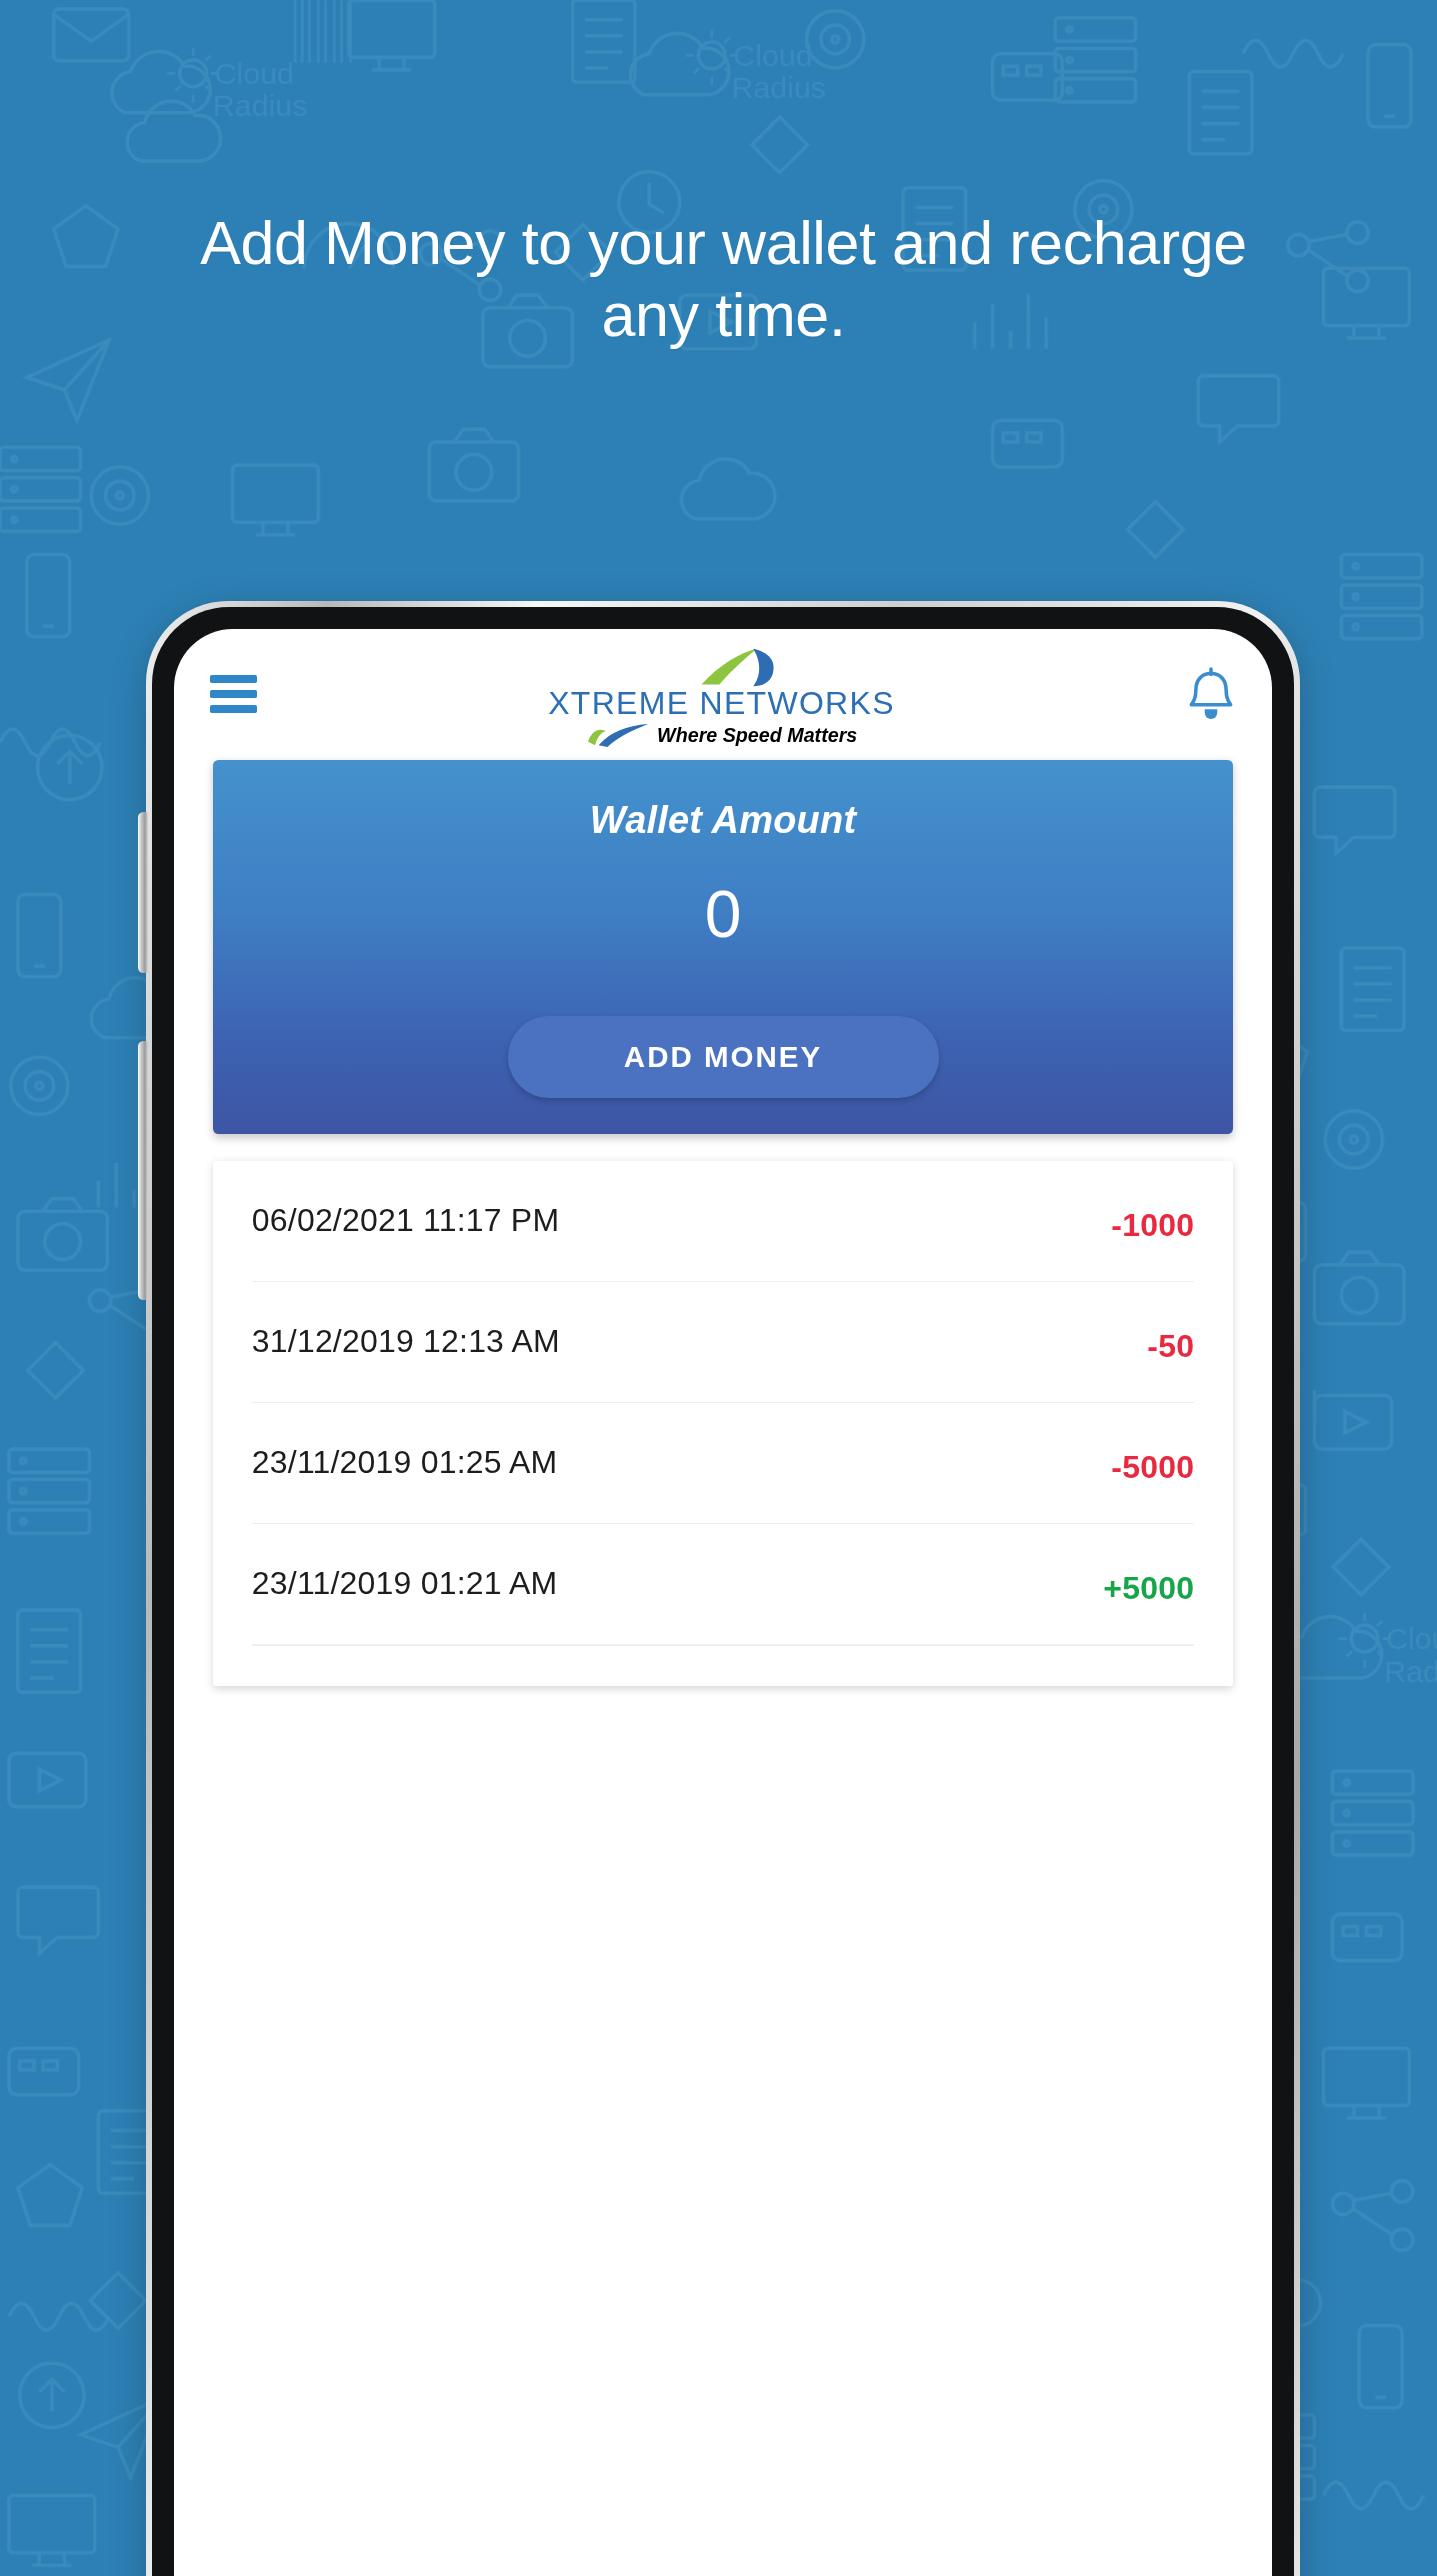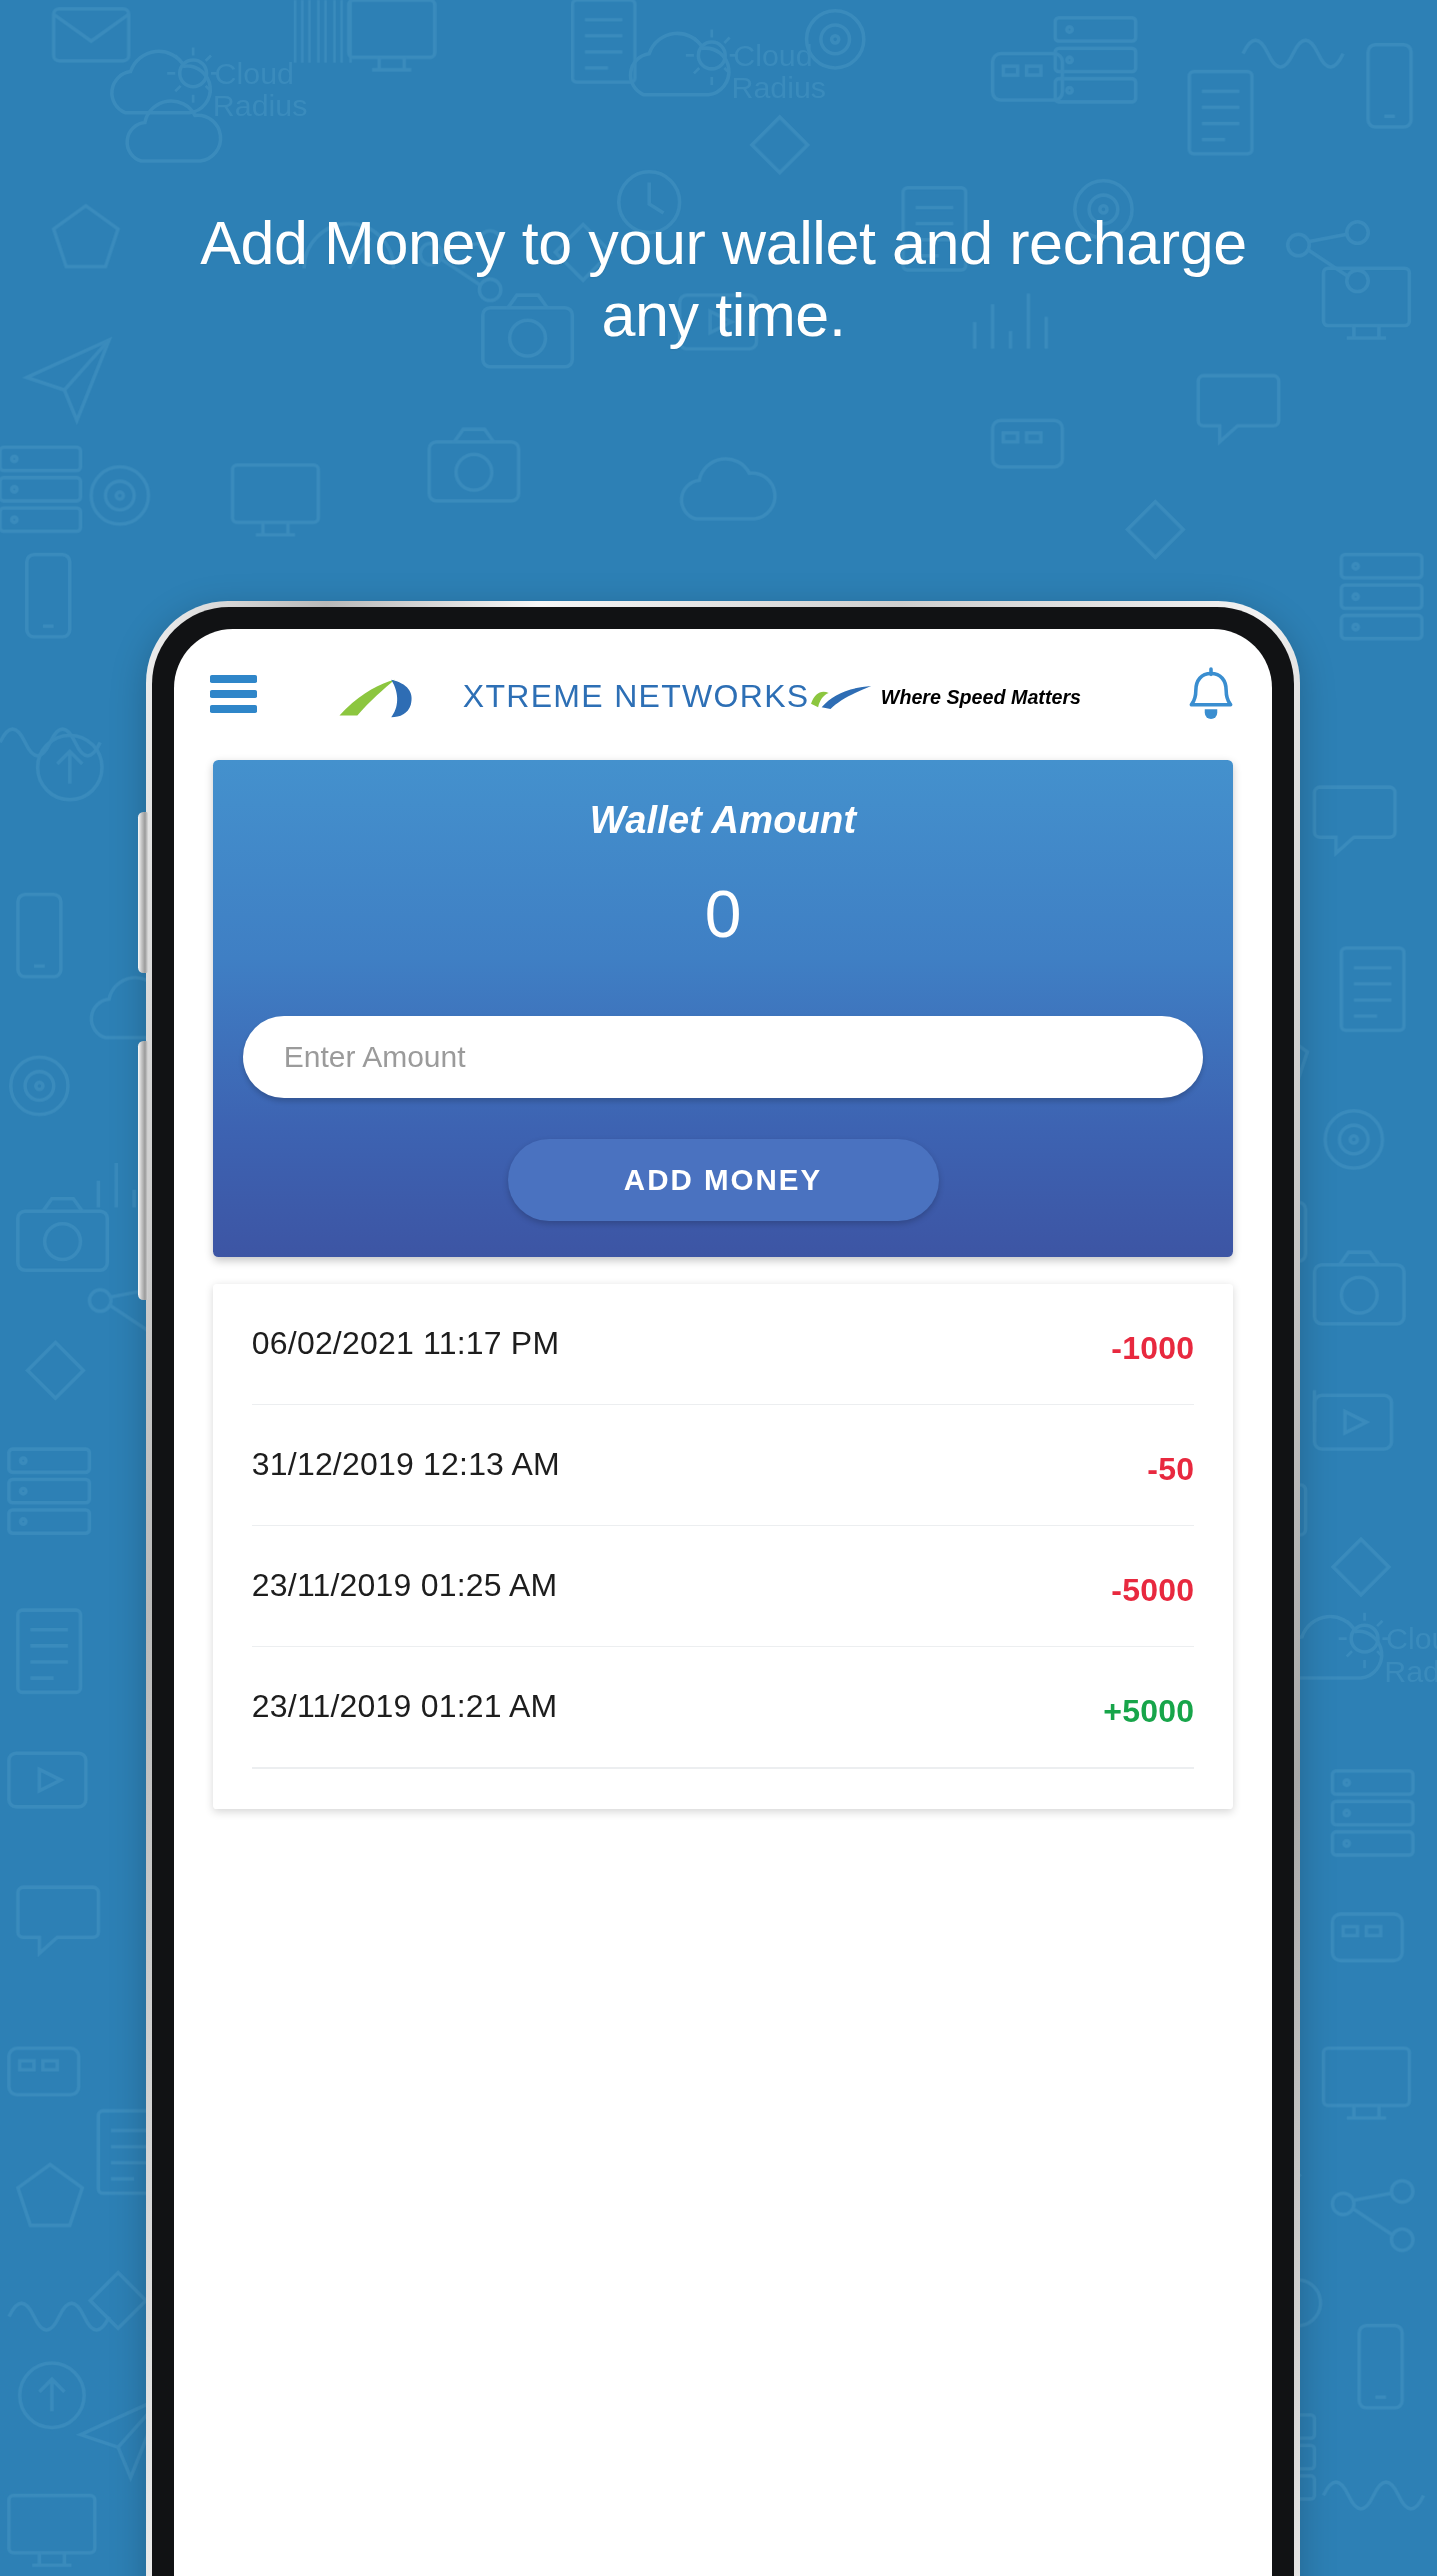--- a/index.html
+++ b/index.html
@@ -85,21 +85,21 @@
     cursor: pointer;
     flex: 0 0 auto;
   }
   #menu-icon span {
     display: block; height: 8px; border-radius: 1.8px;
     background: #2f86c9;
     box-shadow: 0 0.9px 0 rgba(255,255,255,.6);
   }
   #logo-block {
     flex: 1 1 auto;
-    display: flex; flex-direction: row; align-items: center;
+    display: flex; flex-direction: column; align-items: center;
     margin-top: 5.4px;
   }
   #logo-mark { width: 206px; height: 41px; display: block; margin-bottom: -3.6px; }
   #logo-wordmark {
     font-size: 32px;
     letter-spacing: 1.3px;
     color: #2d6fb5;
     font-weight: 400;
     white-space: nowrap;
   }
@@ -436,21 +436,20 @@
             <svg id="bell-icon" viewBox="0 0 56 60" aria-hidden="true">
               <path d="M28 7 C17 7 11 15 11 26 c0 10 -3 13 -5 16 h44 c-2 -3 -5 -6 -5 -16 C45 15 39 7 28 7 Z" fill="none" stroke="#3a8ed0" stroke-width="4" stroke-linejoin="round"></path>
               <path d="M28 2 v6" fill="none" stroke="#3a8ed0" stroke-width="4" stroke-linecap="round"></path>
               <path d="M21 47 h14 v4 a7 7 0 0 1 -14 0 Z" fill="#3a8ed0"></path>
             </svg>
           </div>
 
           <div id="wallet-card">
             <div id="wallet-label">Wallet Amount</div>
             <div id="wallet-value">0</div>
-            <input id="amount-input" type="text" placeholder="Enter Amount" style="">
             <button id="add-money-button">ADD MONEY</button>
           </div>
 
           <div id="transactions-card">
             <div class="txn-row">
               <span class="txn-date">06/02/2021 11:17 PM</span>
               <span class="txn-amount debit">-1000</span>
             </div>
             <div class="txn-row">
               <span class="txn-date">31/12/2019 12:13 AM</span>

